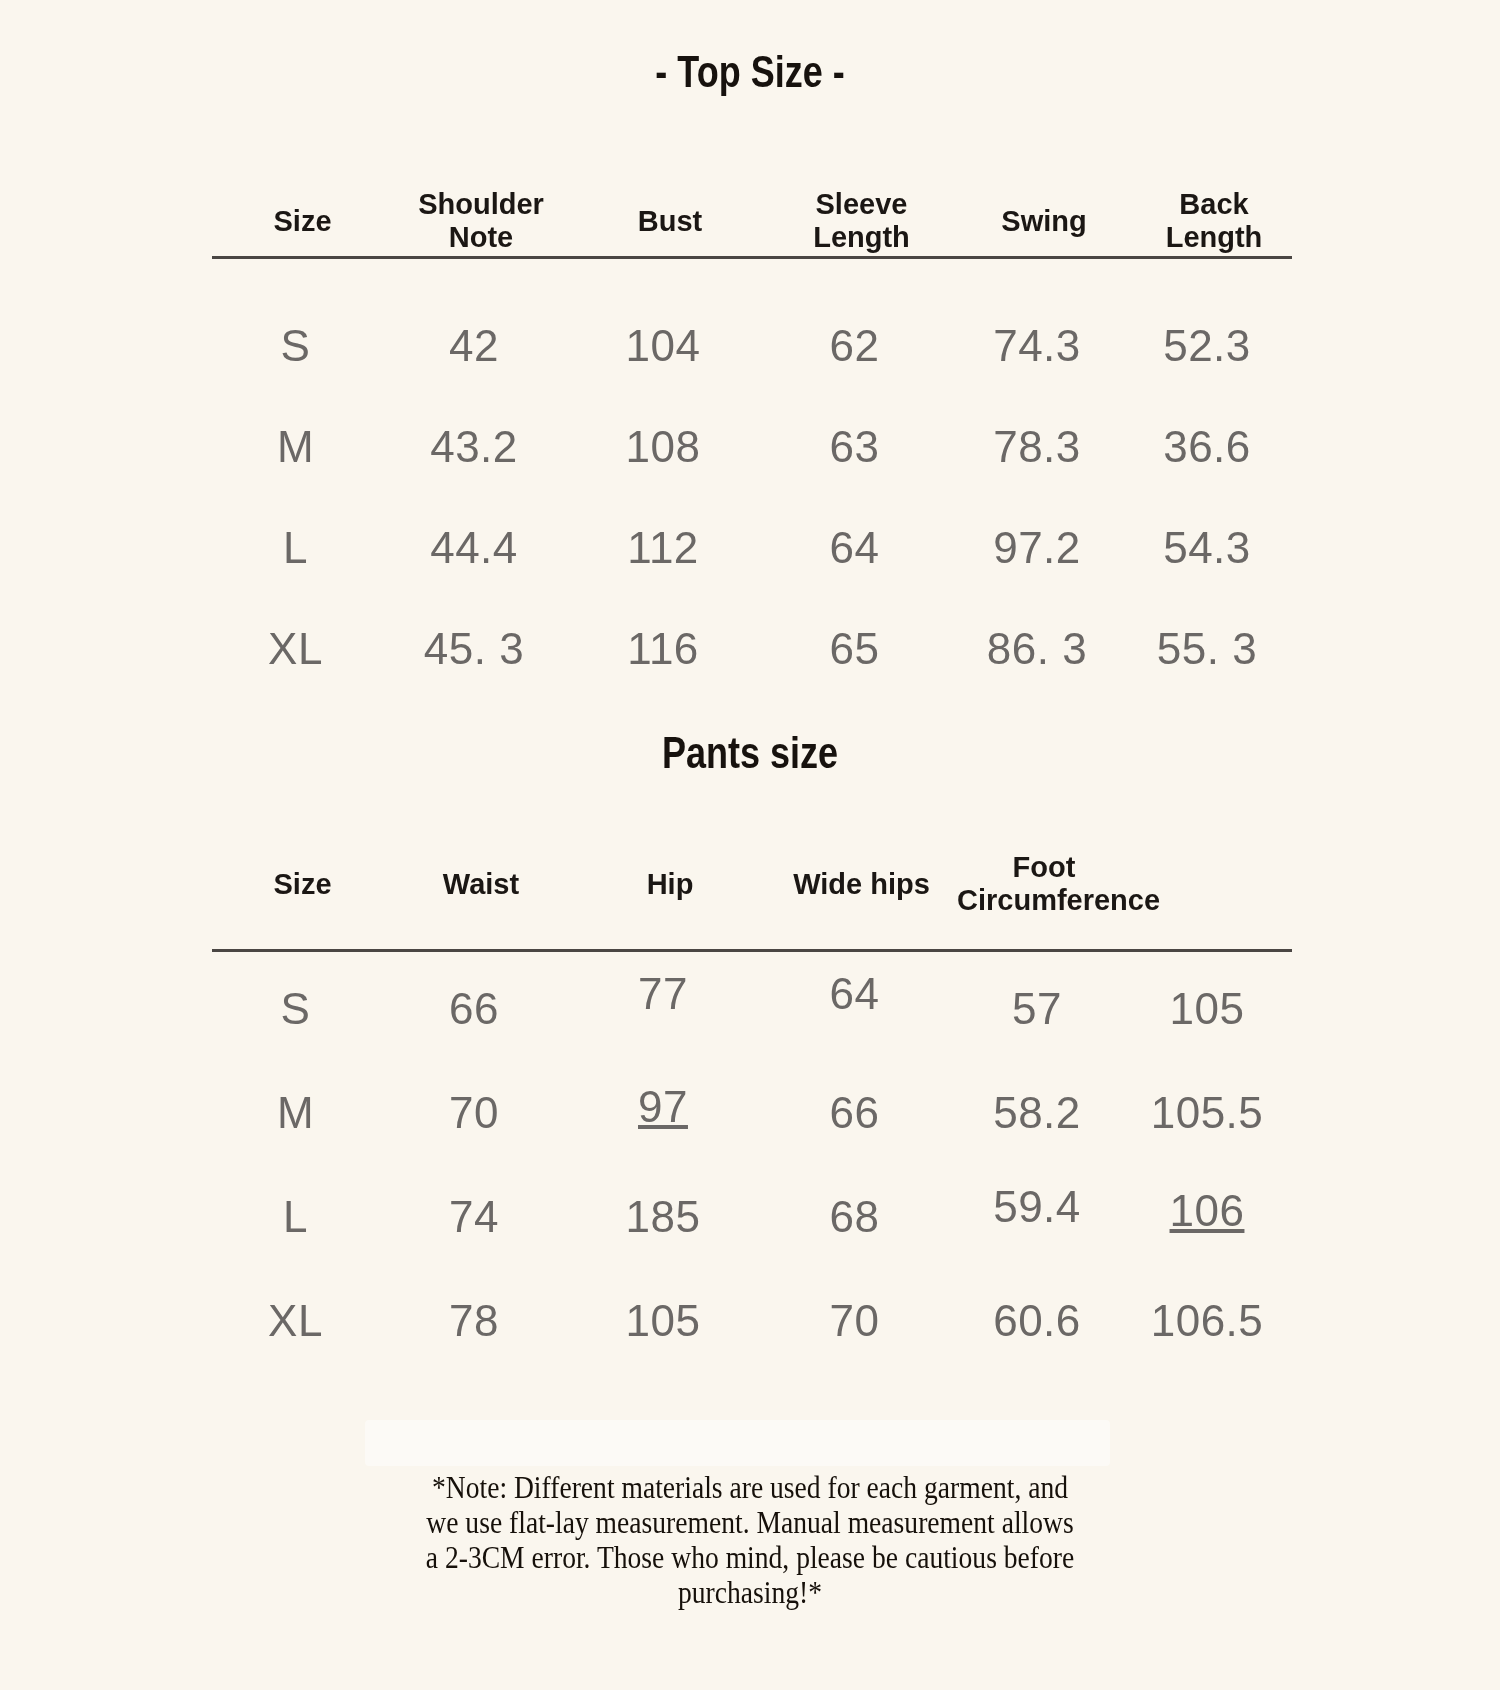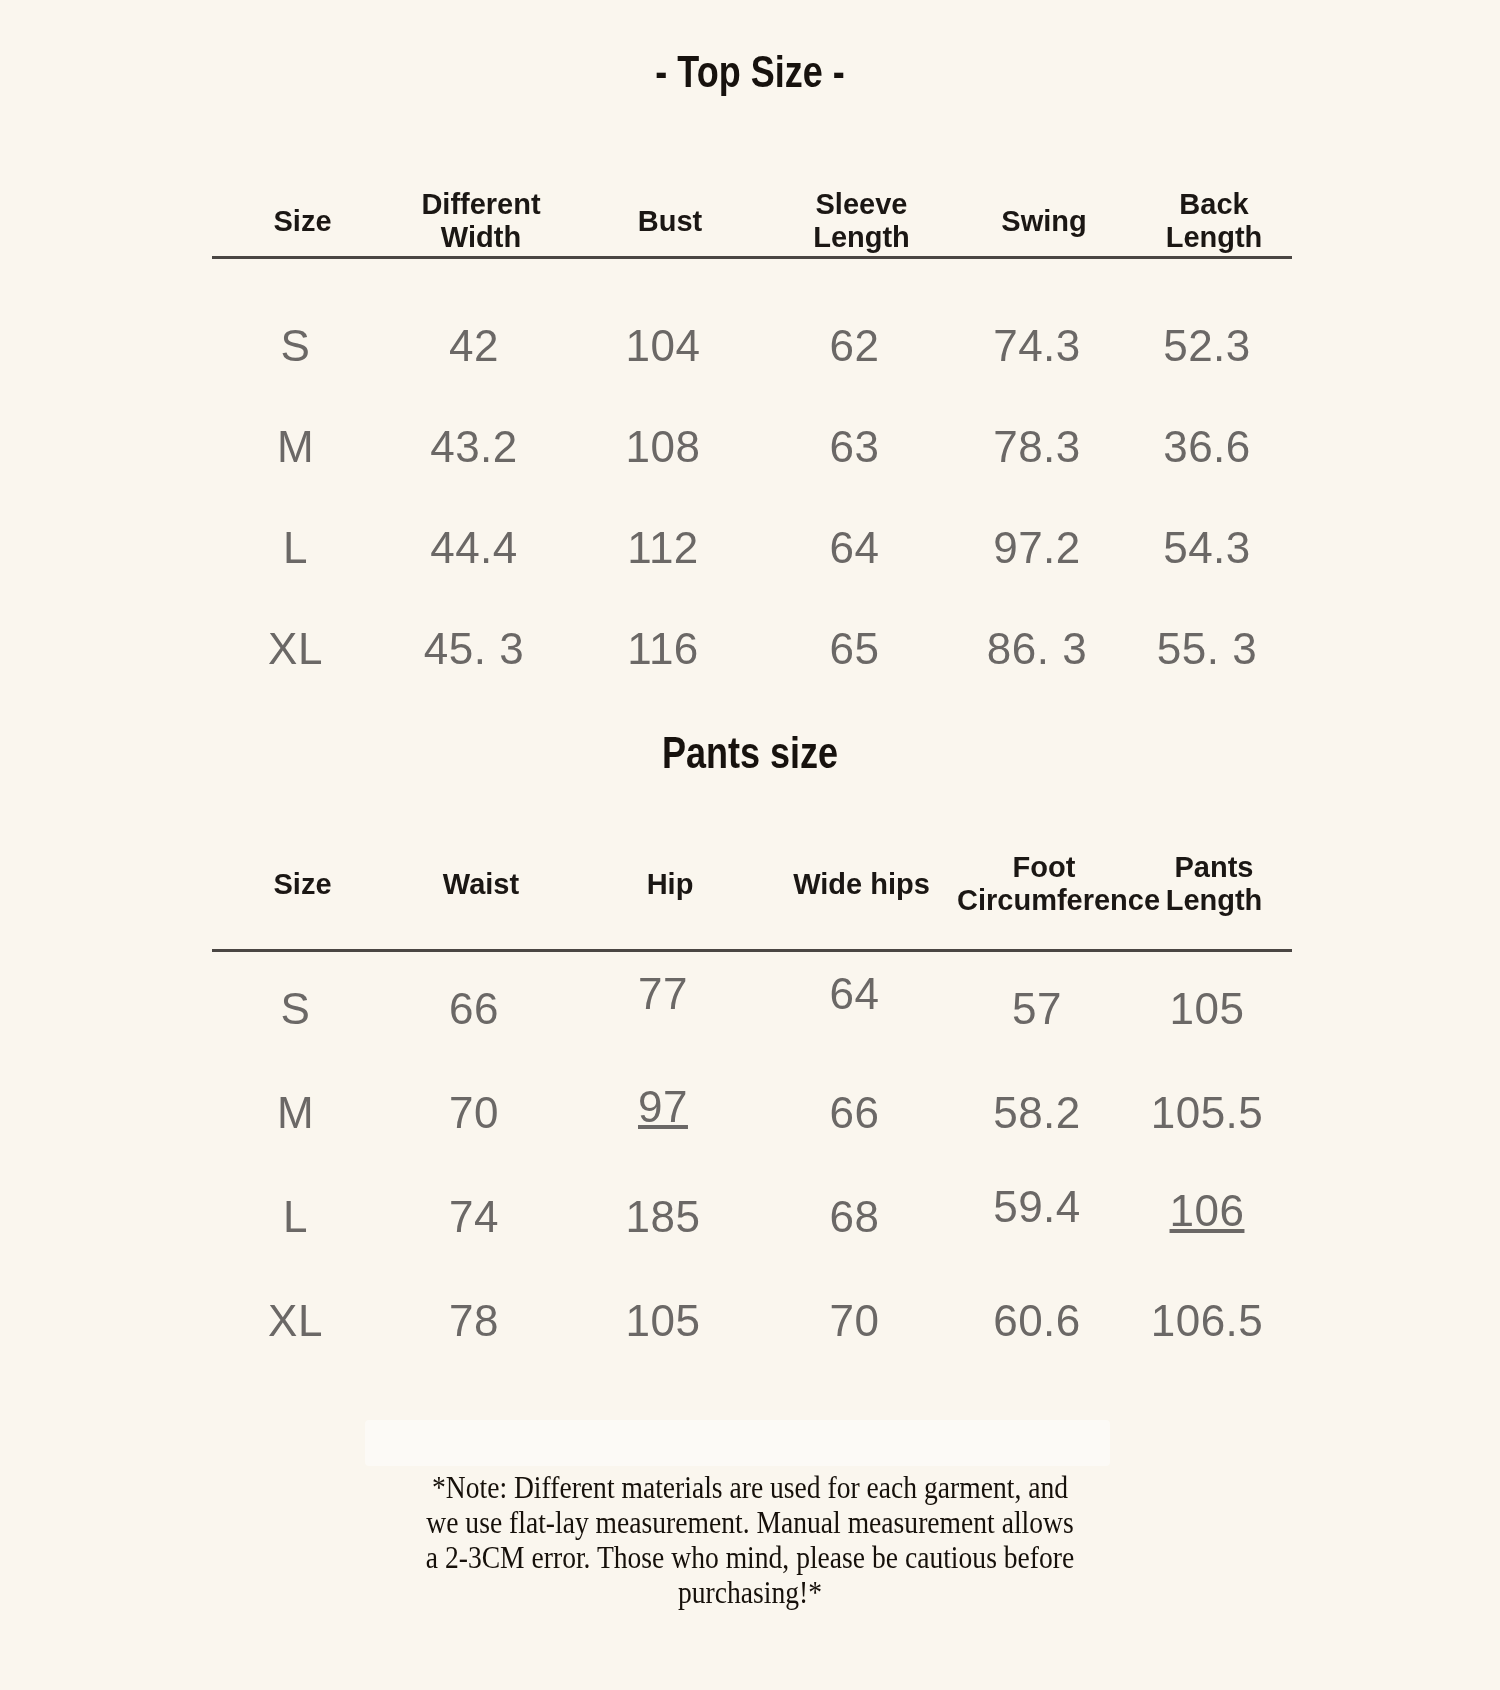--- a/index.html
+++ b/index.html
@@ -72,21 +72,21 @@
     transform:scaleX(0.89);
   }
 </style>
 </head>
 <body>
 
 <div class="page-title" id="top-title">- Top Size -</div>
 
 <div class="size-grid head-row">
   <div class="head-cell">Size</div>
-  <div class="head-cell">Different Width</div>
+  <div class="head-cell">Shoulder Note</div>
   <div class="head-cell">Bust</div>
   <div class="head-cell">Sleeve Length</div>
   <div class="head-cell">Swing</div>
   <div class="head-cell">Back Length</div>
 </div>
 <style>.size-grid.head-row{top:163px;}</style>
 
 <div class="rule" id="top-rule"></div>
 
 <div class="body-rows" id="top-rows">
@@ -125,21 +125,20 @@
 </div>
 
 <div class="page-title" id="pants-title">Pants size</div>
 
 <div class="size-grid head-row" id="pants-head">
   <div class="head-cell">Size</div>
   <div class="head-cell">Waist</div>
   <div class="head-cell">Hip</div>
   <div class="head-cell">Wide hips</div>
   <div class="head-cell">Foot Circumference</div>
-  <div class="head-cell">Pants Length</div>
 </div>
 <style>#pants-head{top:826px;}</style>
 
 <div class="rule" id="pants-rule"></div>
 
 <div class="body-rows" id="pants-rows">
   <div class="data-row">
     <div class="data-cell"><span>S</span></div>
     <div class="data-cell"><span>66</span></div>
     <div class="data-cell up15"><span>77</span></div>

